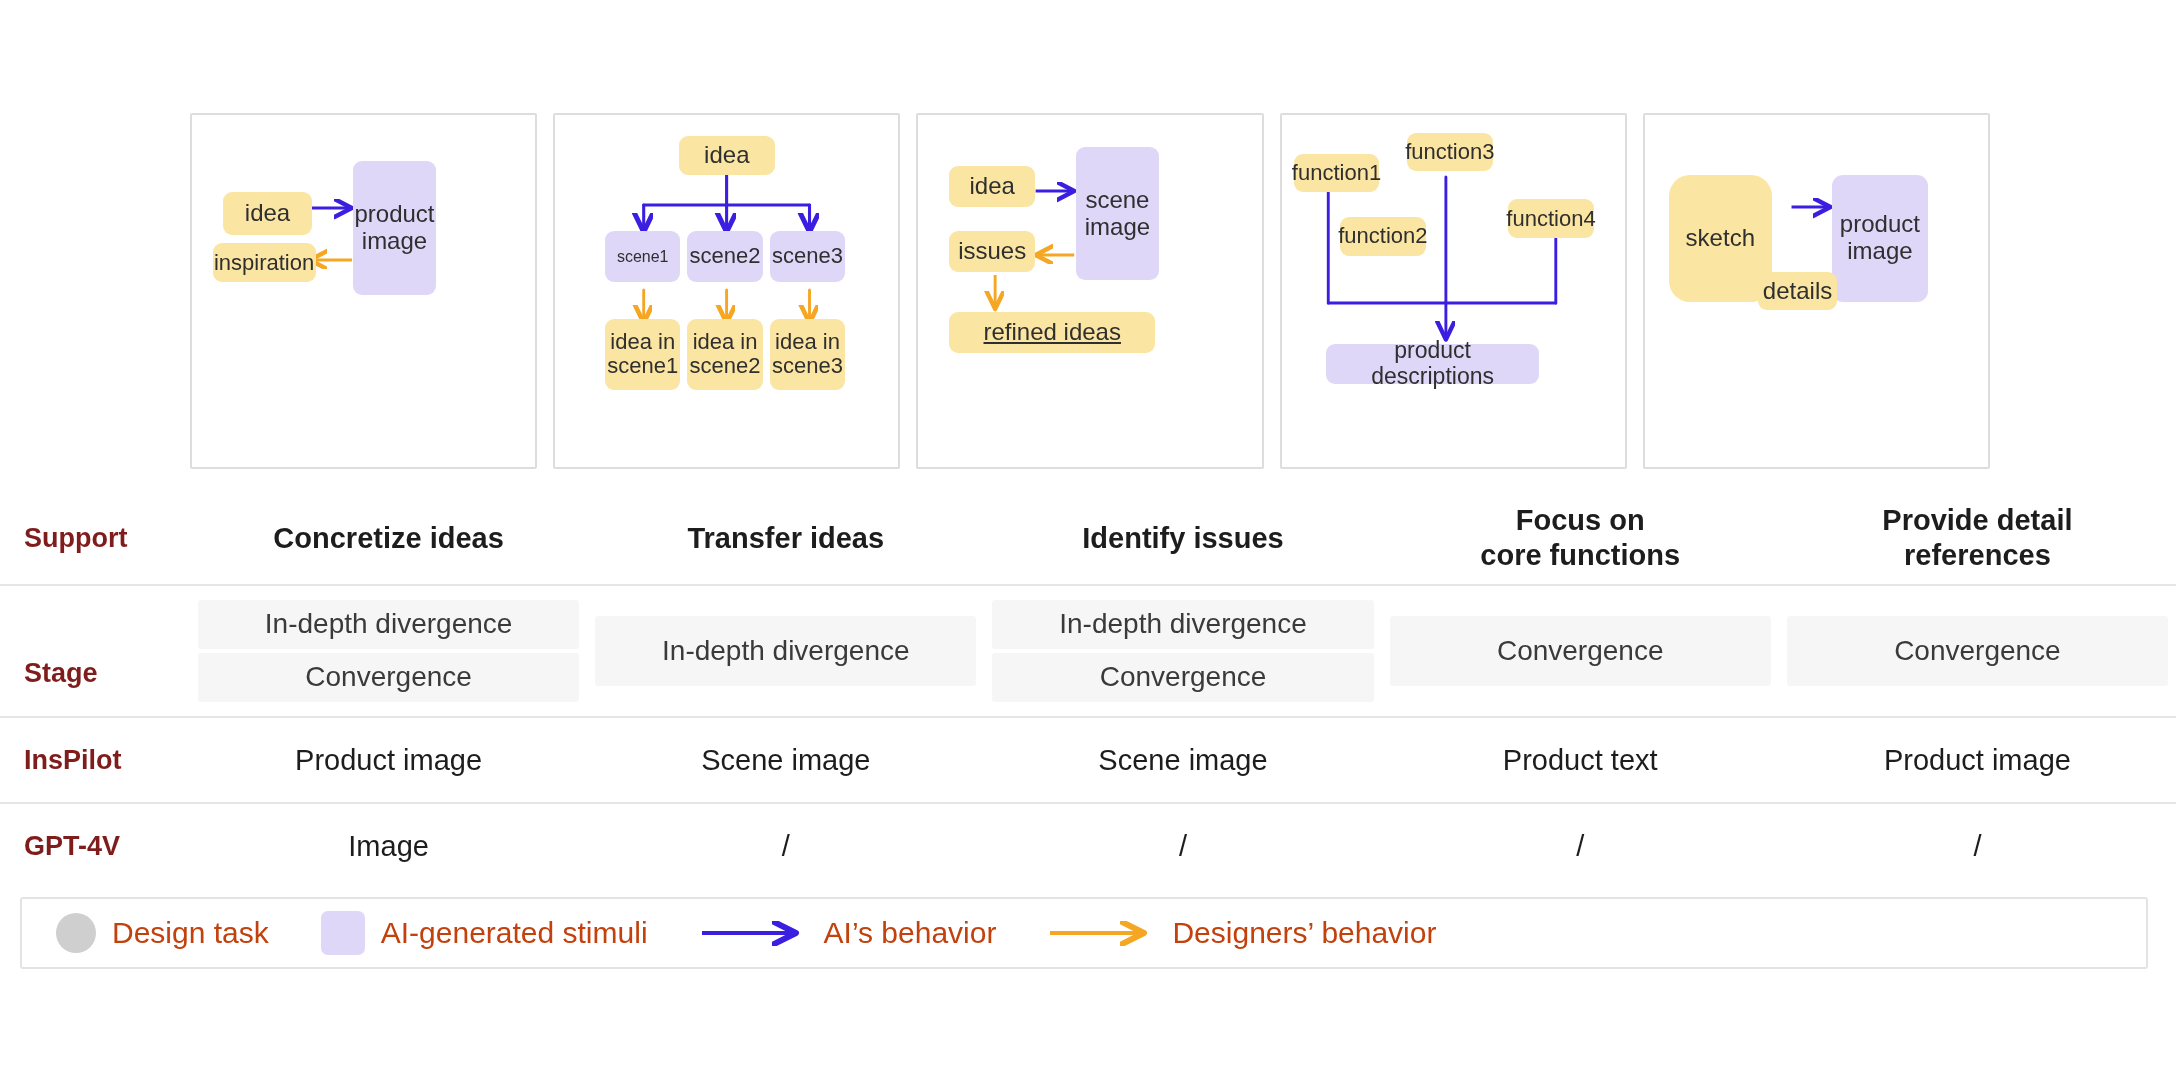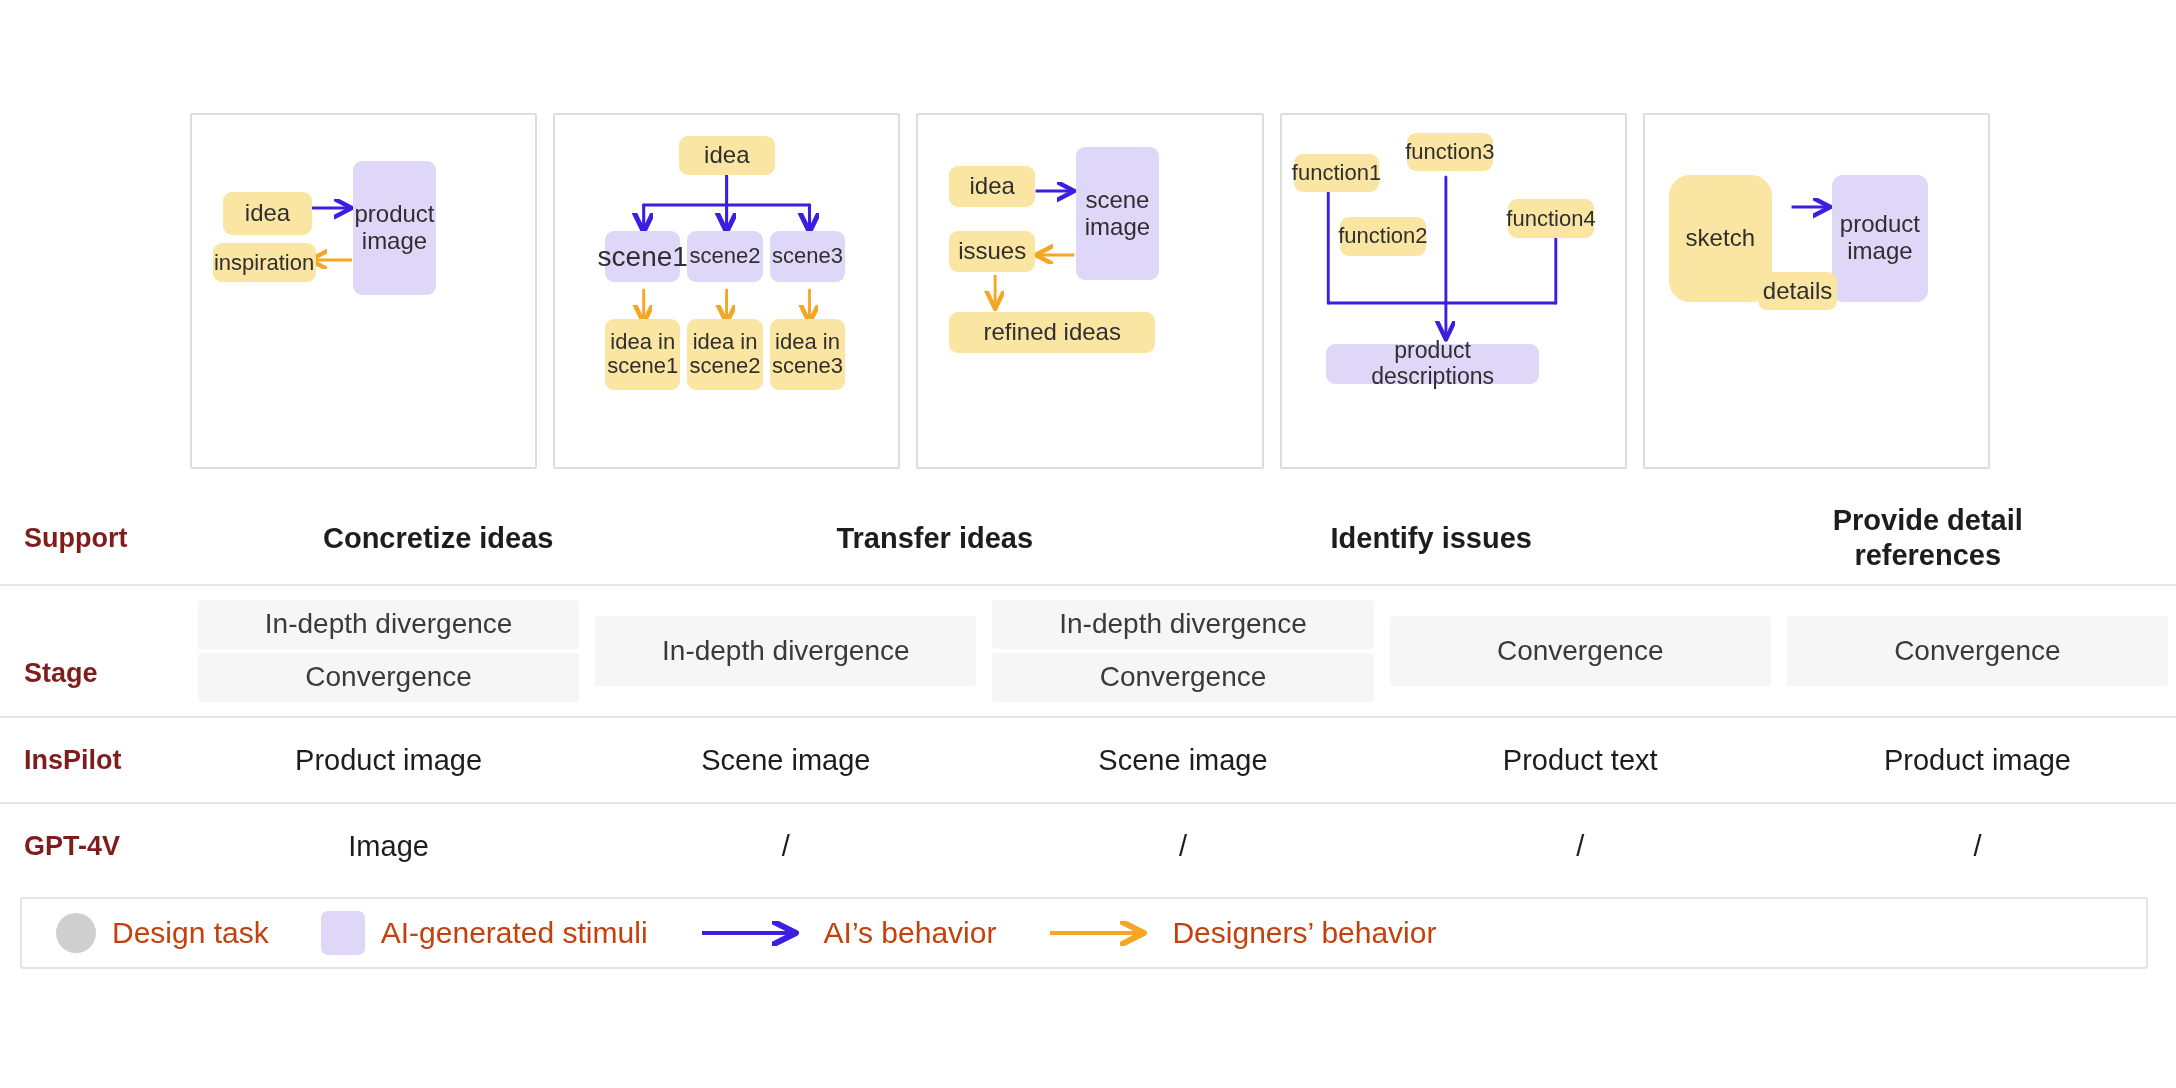--- a/index.html
+++ b/index.html
@@ -103,21 +103,21 @@
           <path d="M264,90 L264,114" marker-end="url(#ab2)"></path>
         </g>
         <g stroke="#F5A623" stroke-width="3" fill="none" stroke-linecap="round">
           <path d="M92,175 L92,205" marker-end="url(#ao2)"></path>
           <path d="M178,175 L178,205" marker-end="url(#ao2)"></path>
           <path d="M264,175 L264,205" marker-end="url(#ao2)"></path>
         </g>
       </svg>
       <div class="node yel" style="left:36%;top:6%;width:28%;height:11%;">idea</div>
 
-      <div class="node pur" style="left:14.5%;top:33%;width:22%;height:14.5%;font-size:28px;">scene1</div>
+      <div class="node pur" style="left:14.5%;top:33%;width:22%;height:14.5%;font-size:16px;">scene1</div>
       <div class="node pur" style="left:38.5%;top:33%;width:22%;height:14.5%;font-size:22px;">scene2</div>
       <div class="node pur" style="left:62.5%;top:33%;width:22%;height:14.5%;font-size:22px;">scene3</div>
 
       <div class="node yel" style="left:14.5%;top:58%;width:22%;height:20%;font-size:22px;">idea in scene1</div>
       <div class="node yel" style="left:38.5%;top:58%;width:22%;height:20%;font-size:22px;">idea in scene2</div>
       <div class="node yel" style="left:62.5%;top:58%;width:22%;height:20%;font-size:22px;">idea in scene3</div>
     </div>
 
     <div class="card">
       <svg class="wires" viewBox="0 0 356 352" preserveAspectRatio="none">
@@ -129,21 +129,21 @@
             <path d="M0,0 L6,3 L0,6" fill="none" stroke="#F5A623" stroke-width="1.5" stroke-linecap="round" stroke-linejoin="round"></path>
           </marker>
         </defs>
         <line x1="122" y1="76" x2="160" y2="76" stroke="#3B1FE0" stroke-width="3" marker-end="url(#ab3)"></line>
         <line x1="162" y1="140" x2="124" y2="140" stroke="#F5A623" stroke-width="3" marker-end="url(#ao3)"></line>
         <line x1="80" y1="160" x2="80" y2="192" stroke="#F5A623" stroke-width="3" marker-end="url(#ao3)"></line>
       </svg>
       <div class="node yel" style="left:9%;top:14.5%;width:25%;height:11.5%;">idea</div>
       <div class="node yel" style="left:9%;top:33%;width:25%;height:11.5%;">issues</div>
       <div class="node pur" style="left:46%;top:9%;width:24%;height:38%;">scene image</div>
-      <div class="node yel" style="left:9%;top:56%;width:60%;height:11.5%;">refined ideas</div>
+      <div class="node yel" style="left:9%;top:56%;width:60%;height:11.5%;text-decoration:underline;">refined ideas</div>
     </div>
 
     <div class="card">
       <svg class="wires" viewBox="0 0 356 352" preserveAspectRatio="none">
         <defs>
           <marker id="ab4" markerWidth="7" markerHeight="7" refX="5.2" refY="3" orient="auto">
             <path d="M0,0 L6,3 L0,6" fill="none" stroke="#3B1FE0" stroke-width="1.5" stroke-linecap="round" stroke-linejoin="round"></path>
           </marker>
         </defs>
         <g stroke="#3B1FE0" stroke-width="3" fill="none" stroke-linecap="round" stroke-linejoin="round">
@@ -184,20 +184,22 @@
   </div>
 
   <div class="table">
 
     <div class="trow row-support">
       <div class="rlabel">Support</div>
       <div class="cells">
         <div class="cell">Concretize ideas</div>
         <div class="cell">Transfer ideas</div>
         <div class="cell">Identify issues</div>
+        <div class="cell" style="white-space:pre-line;">Focus on
+core functions</div>
         <div class="cell" style="white-space:pre-line;">Provide detail
 references</div>
       </div>
     </div>
     <div class="rule"></div>
 
     <div class="trow row-stage">
       <div class="rlabel">Stage</div>
       <div class="cells">
         <div class="cell">

